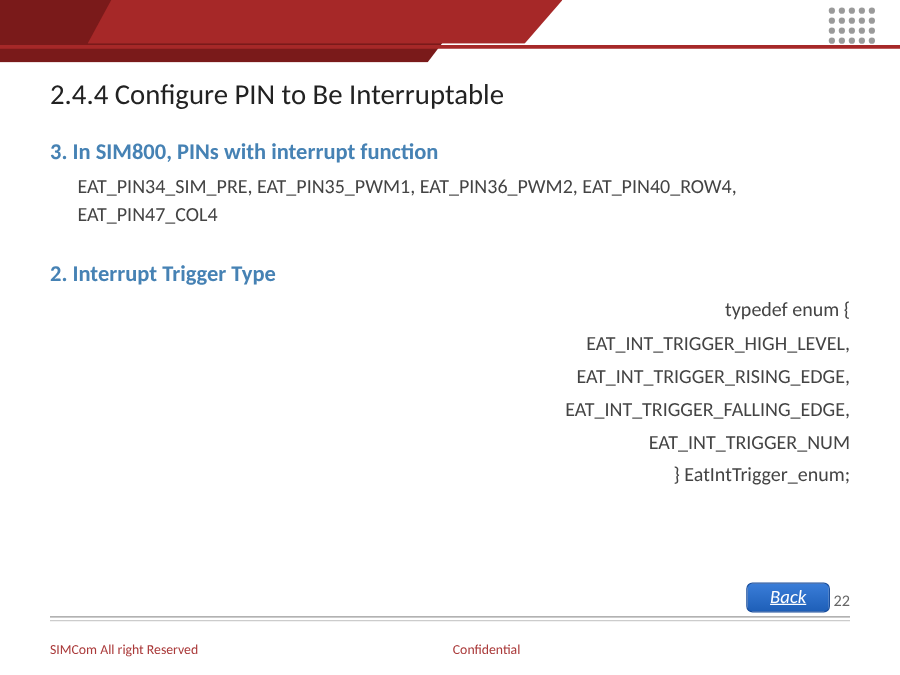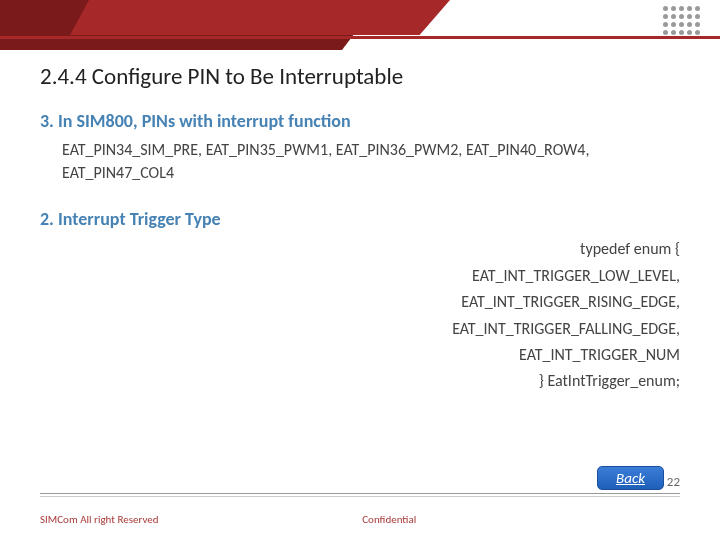--- a/index.html
+++ b/index.html
@@ -167,21 +167,21 @@
 
 <div class="content">
   <div class="title">2.4.4 Configure PIN to Be Interruptable</div>
 
   <div class="sec-head">3. In SIM800, PINs with interrupt function</div>
   <div class="sec-body">EAT_PIN34_SIM_PRE, EAT_PIN35_PWM1, EAT_PIN36_PWM2, EAT_PIN40_ROW4, EAT_PIN47_COL4</div>
 
   <div class="sec-head">2. Interrupt Trigger Type</div>
   <div class="code-block">
     <div>typedef enum {</div>
-    <div class="code-indent">EAT_INT_TRIGGER_LOW_LEVEL,</div>
+    <div class="code-indent">EAT_INT_TRIGGER_HIGH_LEVEL,</div>
     <div class="code-indent">EAT_INT_TRIGGER_RISING_EDGE,</div>
     <div class="code-indent">EAT_INT_TRIGGER_FALLING_EDGE,</div>
     <div class="code-indent">EAT_INT_TRIGGER_NUM</div>
     <div>} EatIntTrigger_enum;</div>
   </div>
 </div>
 
 <div class="back-btn">Back</div>
 
 <div class="footer">

